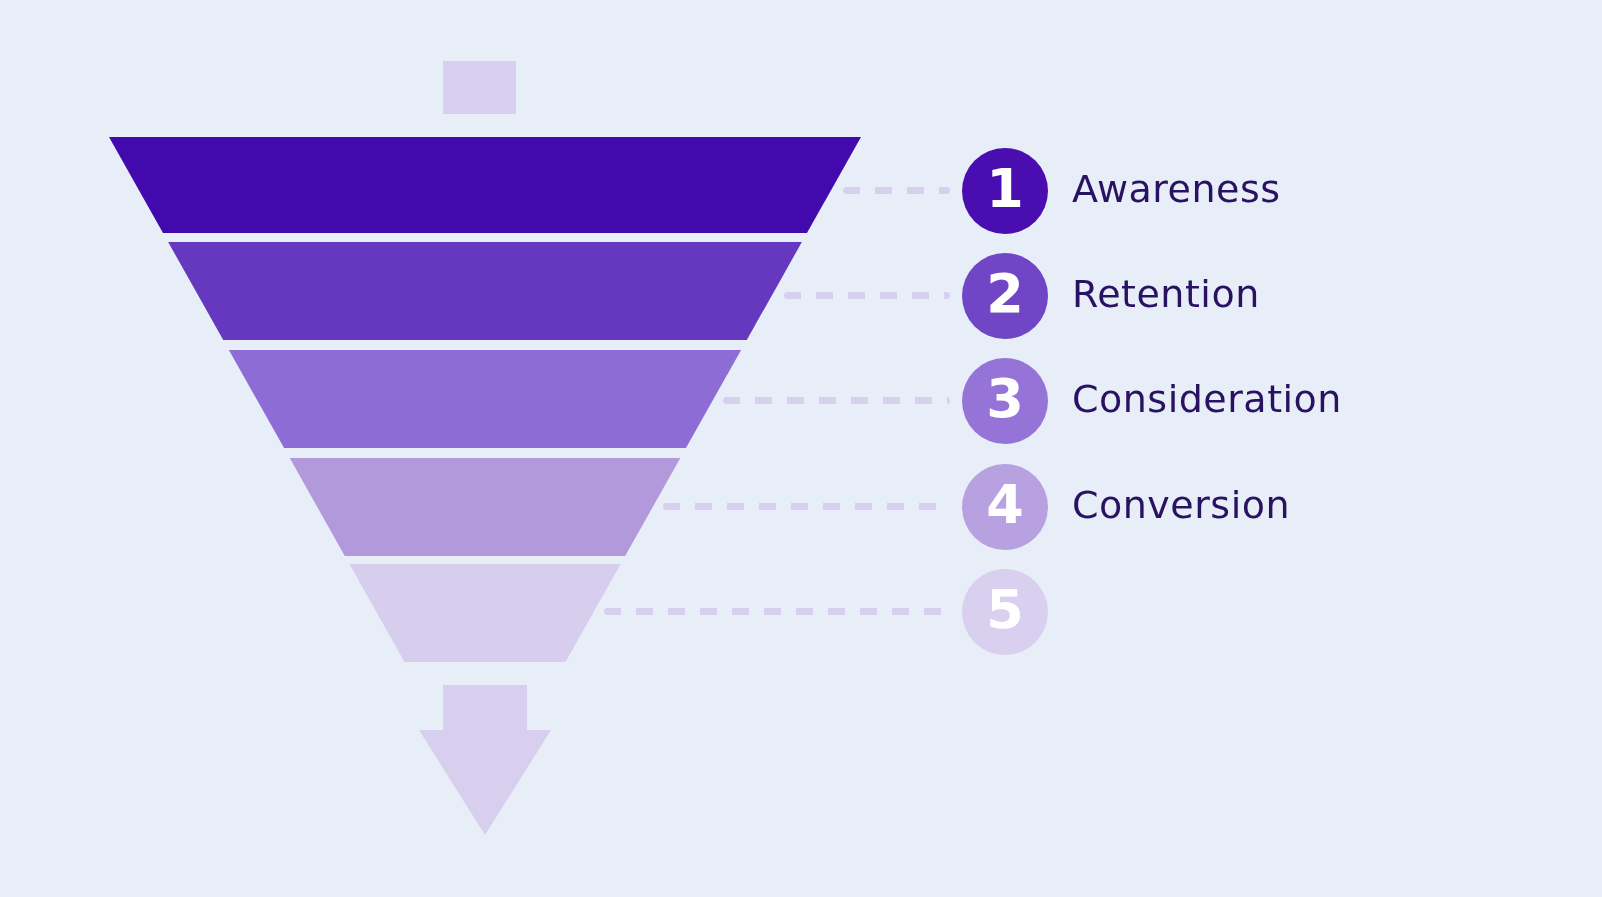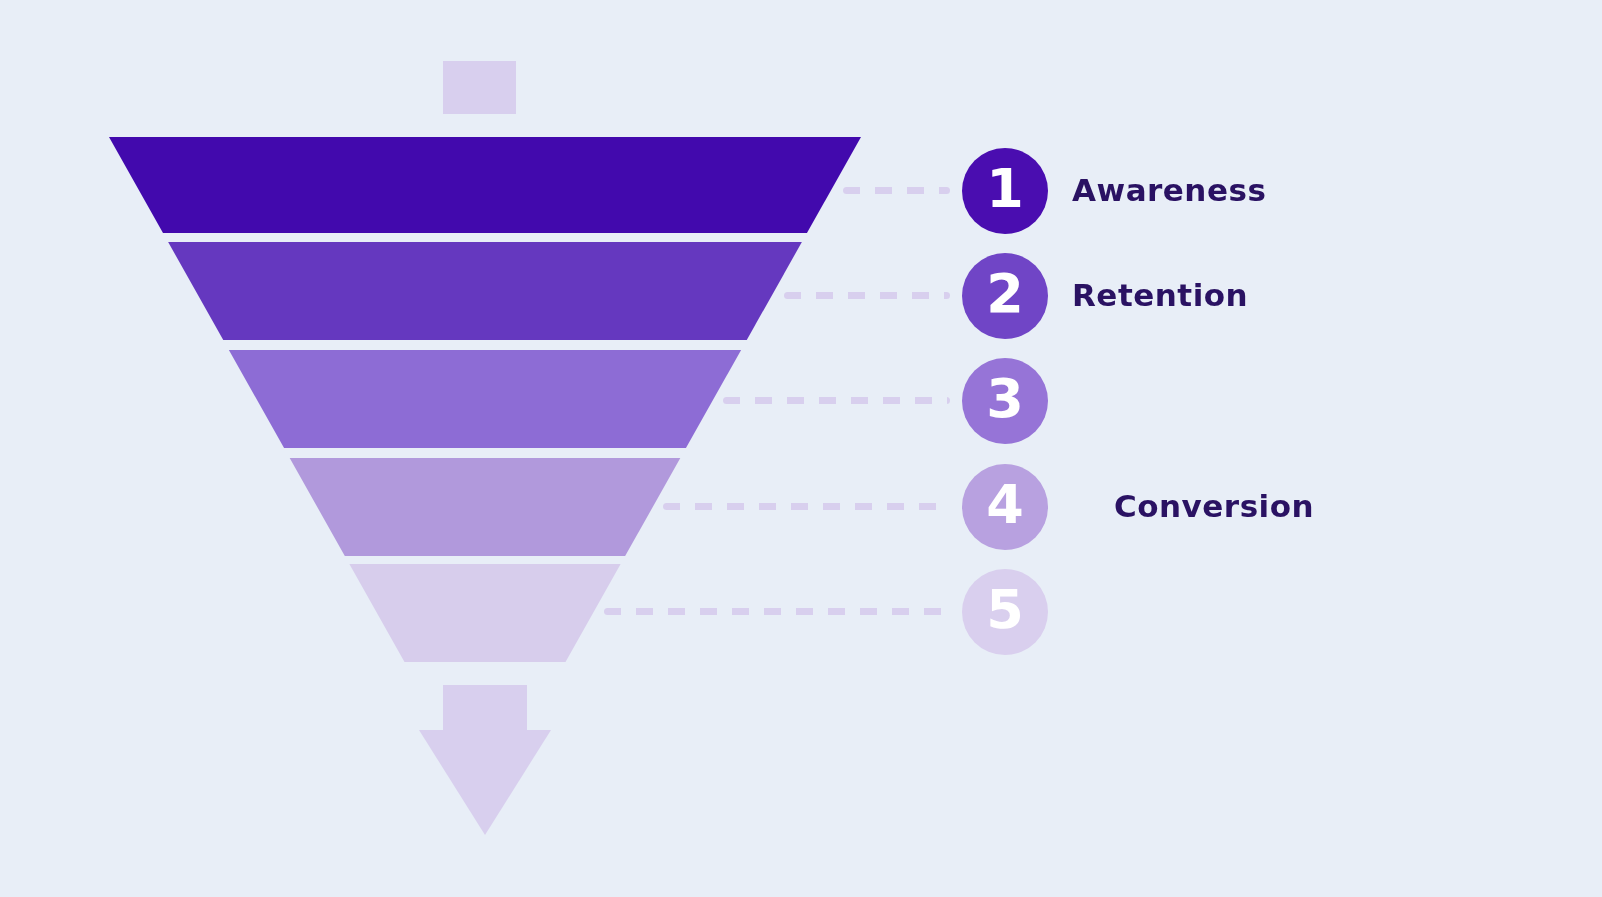--- a/index.html
+++ b/index.html
@@ -19,21 +19,21 @@
   .stage-circle{
     position:absolute;width:86px;height:86px;border-radius:50%;
     display:flex;align-items:center;justify-content:center;
   }
   .stage-number{
     color:#ffffff;font-size:54px;font-weight:700;line-height:1;
     transform:translateY(-2px);
   }
   .stage-label{
     position:absolute;top:50%;transform:translateY(-54%);
-    color:var(--label,#2a1263);font-size:31px;font-weight:700;white-space:nowrap;
+    color:var(--label,#2a1263);font-size:38px;font-weight:400;white-space:nowrap;
     letter-spacing:.5px;
     text-align:center;
   }
 </style>
 </head>
 <body>
 
 <div class="canvas">
   <svg class="funnel" width="1602" height="897" viewBox="0 0 1602 897">
     <rect id="top-rect" x="443" y="61" width="73" height="53" fill="#d8cfee"></rect>
@@ -62,27 +62,28 @@
         <div class="stage-circle" style="left: 962px; top: 0px; background: rgb(112, 69, 198);">
           <span class="stage-number">2</span>
         </div>
         <span class="stage-label" style="left: 1072px;">Retention</span>
       </div>
       <div class="stage-row" style="top: 358px;">
         <div class="dash-line" style="left: 723px; width: 227px; top: 39px;"></div>
         <div class="stage-circle" style="left: 962px; top: 0px; background: rgb(150, 116, 215);">
           <span class="stage-number">3</span>
         </div>
+        <span class="stage-label" style="left: 1072px;">Consideration</span>
       </div>
       <div class="stage-row" style="top: 464px;">
         <div class="dash-line" style="left: 663px; width: 287px; top: 39px;"></div>
         <div class="stage-circle" style="left: 962px; top: 0px; background: rgb(184, 161, 224);">
           <span class="stage-number">4</span>
         </div>
-        <span class="stage-label" style="left: 1072px; margin-left: 42px;">Conversion</span>
+        <span class="stage-label" style="left: 1072px;">Conversion</span>
       </div>
       <div class="stage-row" style="top: 569px;">
         <div class="dash-line" style="left: 604px; width: 346px; top: 39px;"></div>
         <div class="stage-circle" style="left: 962px; top: 0px; background: rgb(217, 207, 238);">
           <span class="stage-number">5</span>
         </div>
       </div>
     </div>
 </div>
 

